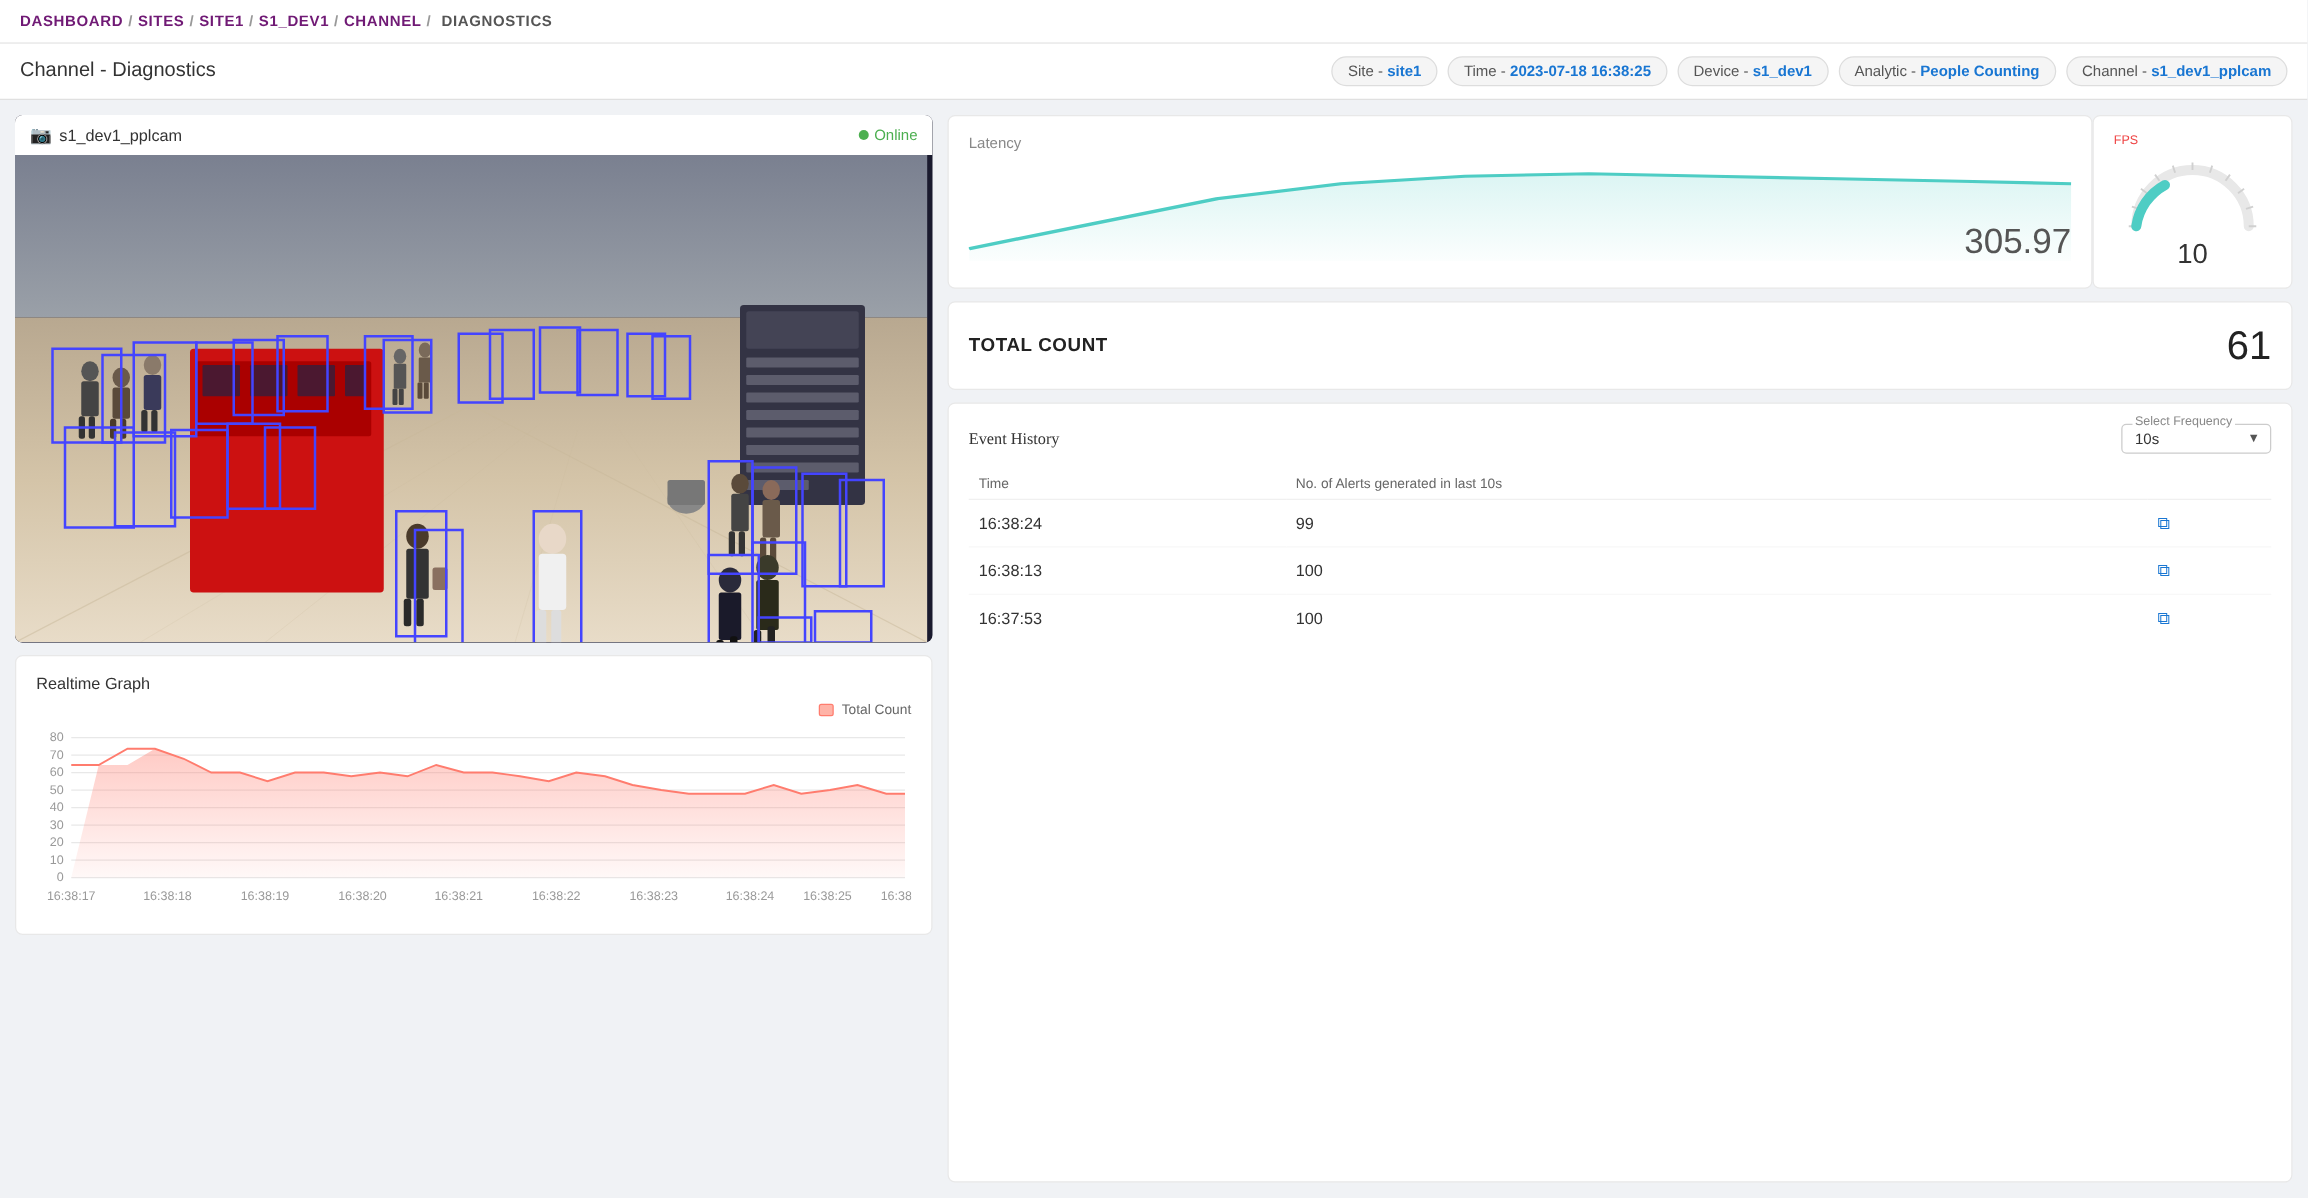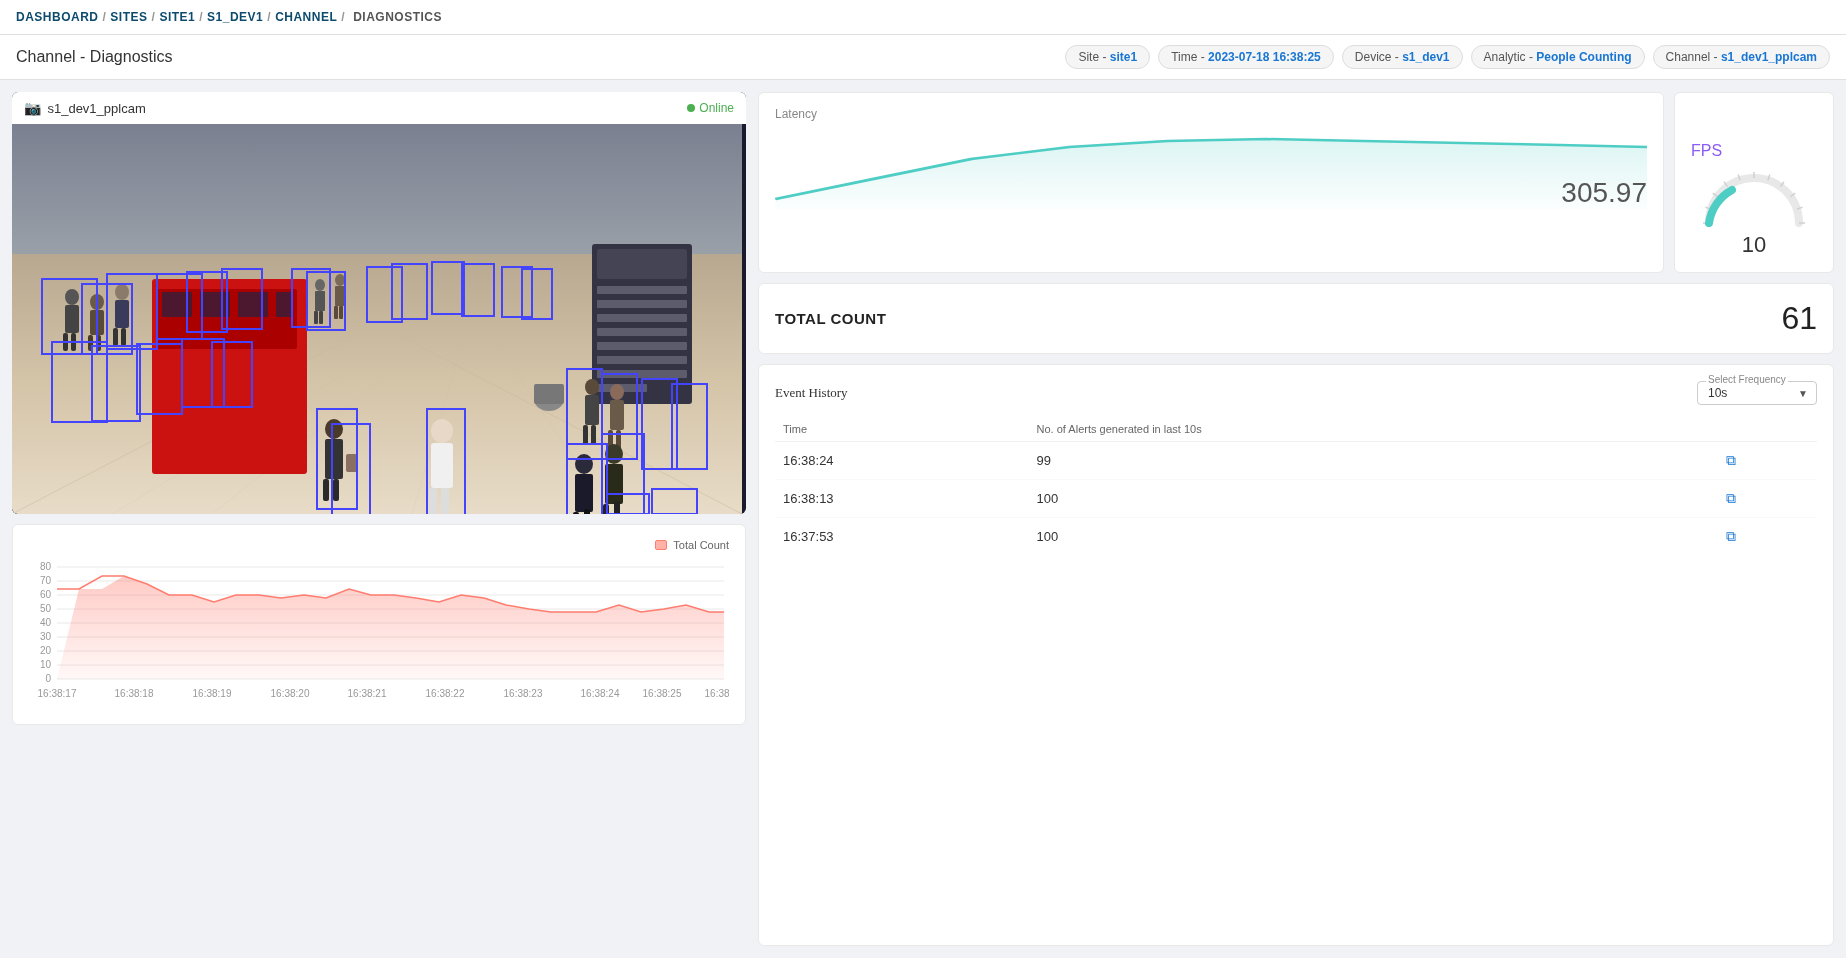--- a/index.html
+++ b/index.html
@@ -5,21 +5,21 @@
     * { box-sizing: border-box; margin: 0; padding: 0; }
     body { font-family: 'Segoe UI', Arial, sans-serif; background: #f0f2f5; color: #333; font-size: 13px; }
 
     
     .breadcrumb {
       display: flex; align-items: center; padding: 10px 16px;
       background: #fff; border-bottom: 1px solid #e0e0e0;
       font-size: 12px; font-weight: 600; letter-spacing: 0.5px;
     }
     .breadcrumb span { color: #999; margin: 0 4px; }
-    .breadcrumb a { color: #0c4a6e; text-decoration: none; }
+    .breadcrumb a { color: #701a75; text-decoration: none; }
     .breadcrumb .current { color: #555; }
 
     
     .page-header {
       display: flex; align-items: center; justify-content: space-between;
       padding: 10px 16px; background: #fff; border-bottom: 1px solid #e0e0e0;
     }
     .page-title { font-size: 16px; color: #333; font-weight: 400; }
     .header-filters { display: flex; gap: 8px; align-items: center; flex-wrap: wrap; }
     .filter-pill {
@@ -54,38 +54,38 @@
       width: 730px; height: 390px; background: #2a2a3e;
       position: relative; overflow: hidden;
     }
 
     
     .right-panel {
       flex: 1; display: flex; flex-direction: column; gap: 10px; min-width: 0;
     }
 
     
-    .metric-row { display: flex; gap: 10px; }
+    .metric-row { display: flex; gap: 0; }
 
     .latency-card {
       flex: 1; background: #fff; border-radius: 6px; padding: 14px 16px;
       border: 1px solid #e8e8e8;
     }
     .card-label { font-size: 12px; color: #888; margin-bottom: 8px; }
     .latency-chart { position: relative; height: 80px; }
     .latency-value {
       position: absolute; right: 0; bottom: 0;
       font-size: 28px; font-weight: 300; color: #555;
     }
 
     .fps-card {
       width: 160px; background: #fff; border-radius: 6px; padding: 14px 16px;
       border: 1px solid #e8e8e8; display: flex; flex-direction: column; align-items: center;
     }
-    .fps-label { font-size: 16px; color: #8b5cf6; margin-bottom: 8px; align-self: flex-start; margin-top: 35px; }
+    .fps-label { font-size: 10px; color: #ef4444; margin-bottom: 8px; align-self: flex-start; }
     .fps-gauge { position: relative; width: 110px; height: 60px; }
     .fps-value {
       font-size: 22px; font-weight: 400; color: #333; margin-top: 4px; text-align: center;
     }
 
     
     .analytics-card {
       background: #fff; border-radius: 6px; padding: 16px;
       border: 1px solid #e8e8e8;
     }
@@ -360,20 +360,21 @@
           <rect x="170" y="215" width="42" height="68" fill="none" stroke="#4444ff" stroke-width="2"></rect>
           <rect x="200" y="218" width="40" height="65" fill="none" stroke="#4444ff" stroke-width="2"></rect>
           <rect x="320" y="300" width="38" height="95" fill="none" stroke="#4444ff" stroke-width="2"></rect>
           <rect x="595" y="370" width="42" height="20" fill="none" stroke="#4444ff" stroke-width="2"></rect>
           <rect x="640" y="365" width="45" height="25" fill="none" stroke="#4444ff" stroke-width="2"></rect>
         </svg>
       </div>
     </div>
 
     <div class="graph-card">
+      <div class="graph-title">Realtime Graph</div>
       <div class="graph-legend">
         <div class="legend-dot"></div>
         <span>Total Count</span>
       </div>
       <svg class="chart-svg" width="700" height="155" xmlns="http://www.w3.org/2000/svg">
         <defs>
           <linearGradient id="realtimeGrad" x1="0" y1="0" x2="0" y2="1">
             <stop offset="0%" stop-color="#ff7c6e" stop-opacity="0.4"></stop>
             <stop offset="100%" stop-color="#ff7c6e" stop-opacity="0.05"></stop>
           </linearGradient>

